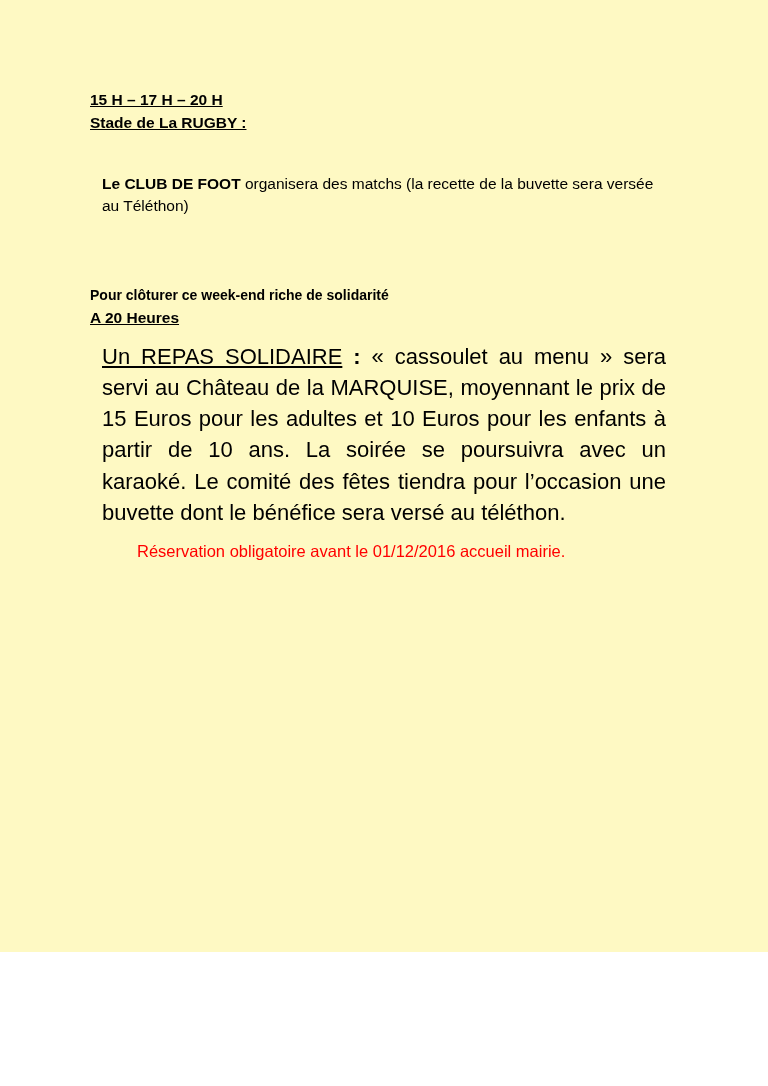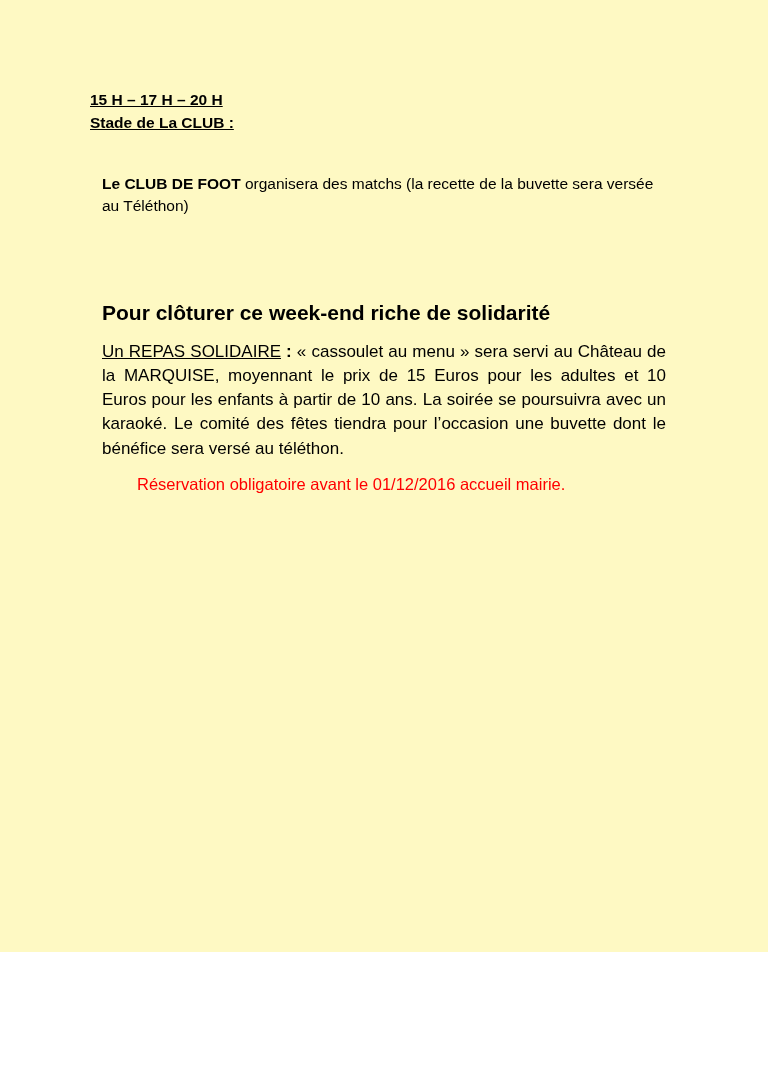--- a/index.html
+++ b/index.html
@@ -43,54 +43,55 @@
     margin: 12px;
   }
   .gap-sm { height: 20px; }
   .gap-md { height: 26px; }
   .gap-lg { height: 36px; }
   .justify {
     text-align: justify;
     text-justify: inter-word;
   }
   .heading-nounderline {
-    font-size: 21px;
+    font-size: 14px;
     font-weight: bold;
     line-height: 1.5;
-    margin: 12px;
+    margin: 0;
   }
   .reservation {
     color: #ff0000;
     font-size: 16.5px;
     line-height: 1.45;
     margin: 11px;
     padding-left: 36px;
   }
   .lede {
-    font-size: 17px;
+    font-size: 22px;
   }
 </style>
 </head>
 <body>
 
 <div class="page">
   <div class="content">
 
     <div class="blk-heading">15 H – 17 H – 20 H</div>
-    <div class="blk-heading">Stade de La CLUB :</div>
+    <div class="blk-heading">Stade de La RUGBY :</div>
 
     <div class="gap-md"></div>
 
     <p class="para"><span class="b">Le CLUB DE FOOT</span><span> organisera des matchs (la recette de la buvette sera versée au Téléthon)</span></p>
 
     <div class="gap-sm"></div>
 
 
     <div class="gap-lg"></div>
 
     <div class="heading-nounderline">Pour clôturer ce week-end riche de solidarité</div>
+    <div class="blk-heading">A 20 Heures</div>
 
     <p class="para justify lede"><span class="u">Un REPAS SOLIDAIRE</span><span class="b"> :</span><span> « cassoulet au menu » sera servi au Château de la MARQUISE, moyennant le prix de 15 Euros pour les adultes et 10 Euros pour les enfants à partir de 10 ans. La soirée se poursuivra avec un karaoké. Le comité des fêtes tiendra pour l’occasion une buvette dont le bénéfice sera versé au téléthon.</span></p>
 
     <p class="reservation">Réservation obligatoire avant le 01/12/2016 accueil mairie.</p>
 
   </div>
 </div>
 
 </body></html>

